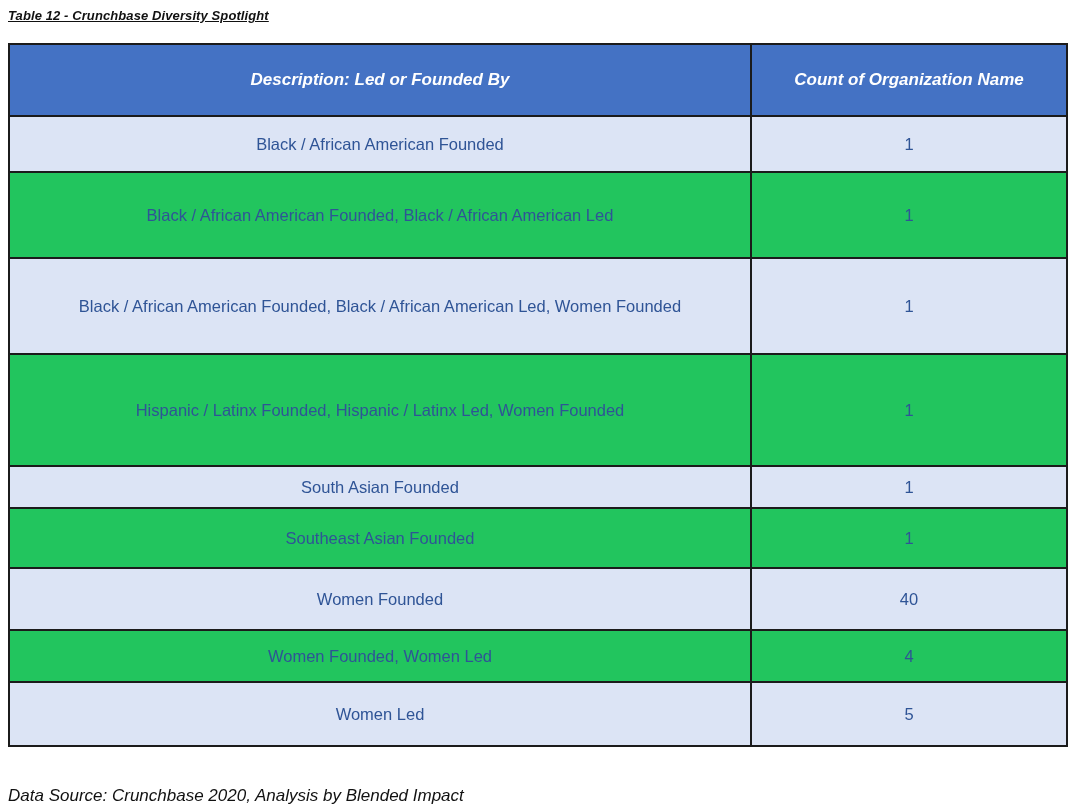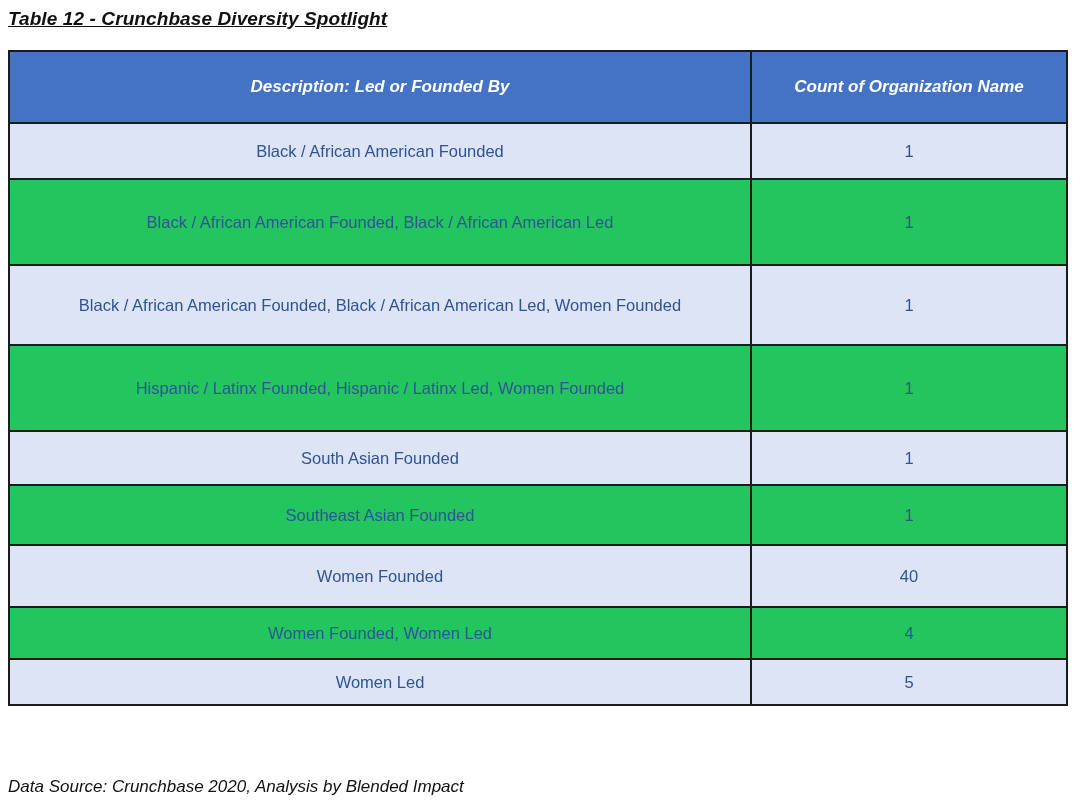--- a/index.html
+++ b/index.html
@@ -15,21 +15,21 @@
     overflow: hidden;
   }
   .page {
     position: relative;
     width: 1080px;
     height: 808px;
     box-sizing: border-box;
     padding: 0;
   }
   .table-title {
-    font-size: 19px;
+    font-size: 13px;
     font-weight: bold;
     font-style: italic;
     text-decoration: underline;
     color: #111111;
     margin: 8px 0 8px 8px;
     letter-spacing: 0.1px;
   }
   .table-wrap {
     margin: 20px 8px 0 8px;
     width: 1060px;
@@ -69,21 +69,21 @@
   table.diversity tbody tr.band-a td { background: #dce4f5; margin-top: 12px; }
   table.diversity tbody tr.band-b td { background: #22c55e; }
 
   table.diversity tbody td.count {
     font-size: 16.5px;
   }
 
   .source-note {
     position: absolute;
     left: 8px;
-    bottom: 19px;
+    bottom: 10px;
     font-size: 17px;
     font-style: italic;
     color: #111111;
   }
 </style>
 </head>
 <body>
 
 <div class="page">
 
@@ -103,45 +103,45 @@
       </thead>
       <tbody>
         <tr class="band-a" style="height:56px">
           <td class="description">Black / African American Founded</td>
           <td class="count">1</td>
         </tr>
         <tr class="band-b" style="height:86px">
           <td class="description">Black / African American Founded, Black / African American Led</td>
           <td class="count">1</td>
         </tr>
-        <tr class="band-a" style="height:80px">
+        <tr class="band-a" style="height:96px">
           <td class="description">Black / African American Founded, Black / African American Led, Women Founded</td>
           <td class="count">1</td>
         </tr>
-        <tr class="band-b" style="height:86px">
+        <tr class="band-b" style="height:112px">
           <td class="description">Hispanic / Latinx Founded, Hispanic / Latinx Led, Women Founded</td>
           <td class="count">1</td>
         </tr>
-        <tr class="band-a" style="height:54px">
+        <tr class="band-a" style="height:42px">
           <td class="description">South Asian Founded</td>
           <td class="count">1</td>
         </tr>
         <tr class="band-b" style="height:60px">
           <td class="description">Southeast Asian Founded</td>
           <td class="count">1</td>
         </tr>
         <tr class="band-a" style="height:62px">
           <td class="description">Women Founded</td>
           <td class="count">40</td>
         </tr>
         <tr class="band-b" style="height:52px">
           <td class="description">Women Founded, Women Led</td>
           <td class="count">4</td>
         </tr>
-        <tr class="band-a" style="height:46px">
+        <tr class="band-a" style="height:64px">
           <td class="description">Women Led</td>
           <td class="count">5</td>
         </tr>
       </tbody>
     </table>
   </div>
 
   <div class="source-note">Data Source: Crunchbase 2020, Analysis by Blended Impact</div>
 
 </div>

